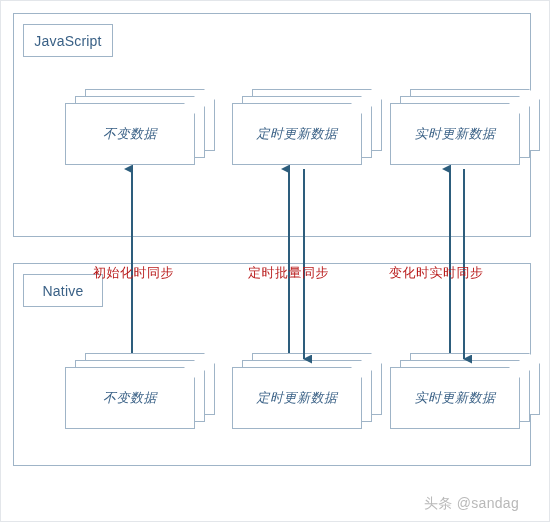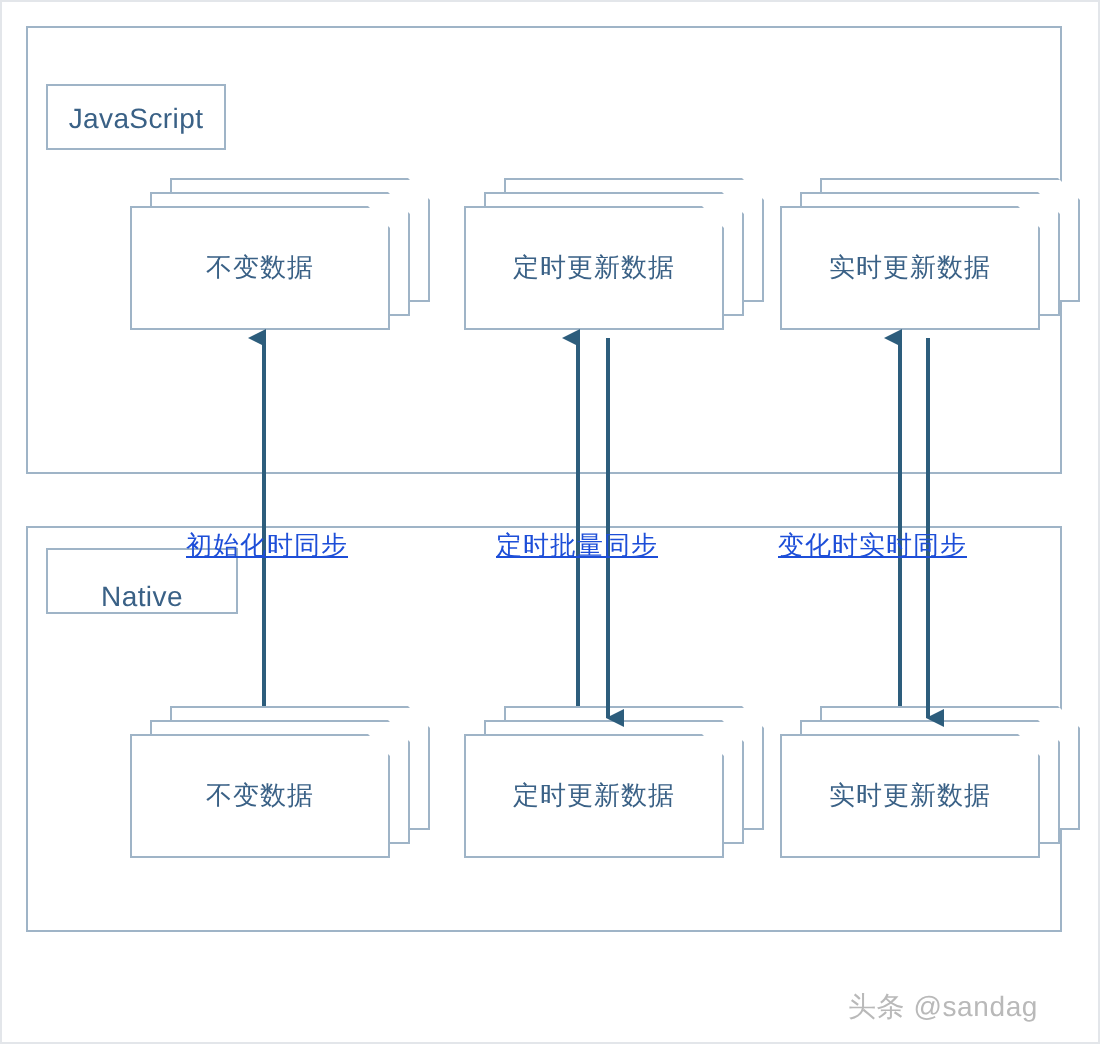--- a/index.html
+++ b/index.html
@@ -32,37 +32,38 @@
     position:absolute;
     border:1px solid #9fb4c7;
     background:#ffffff;
     box-sizing:border-box;
     display:flex;align-items:center;justify-content:center;
     color:#3a6186;
     font-size:14px;
     letter-spacing:.2px;
     z-index:6;
   }
-  #chip-js    { left:22px; top:23px;  width:90px; height:33px;margin-top:18px; }
-  #chip-native{ left:22px; top:273px; width:96px; height:33px;align-items:flex-end; }
+  #chip-js    { left:22px; top:23px;  width:90px; height:33px; }
+  #chip-native{ left:22px; top:273px; width:80px; height:33px; }
 
   
   .stack{
     position:absolute;
     width:150px;height:76px;
     z-index:4;
   }
   .card{
     position:absolute;
     width:130px;height:62px;
     background:#ffffff;
     border:1px solid #9fb4c7;
     box-sizing:border-box;
     
     clip-path:polygon(0 0, calc(100% - 11px) 0, 100% 11px, 100% 100%, 0 100%);
+    font-style:italic;
   }
   .card.c3{ left:20px; top:0px;  }
   .card.c2{ left:10px; top:7px;  }
   .card.c1{ left:0px;  top:14px; }
   .card-label{
     position:absolute;
     left:0;right:0;top:50%;
     transform:translateY(-50%);
     text-align:center;
     color:#3a6186;
@@ -85,26 +86,25 @@
     position:absolute;
     left:0;top:0;
     width:550px;height:522px;
     z-index:5;
     pointer-events:none;
   }
 
   
   .sync-label{
     position:absolute;
-    color:#1d4ed8;
+    color:#b91c1c;
     font-size:13px;
     letter-spacing:.5px;
     white-space:nowrap;
     z-index:7;
-    text-decoration:underline;
   }
   #sync-0{ left:92px;  top:263px; }
   #sync-1{ left:247px; top:263px; }
   #sync-2{ left:388px; top:263px; }
 
   
   #watermark{
     position:absolute;
     right:30px;bottom:8px;
     color:#b9b9b9;

